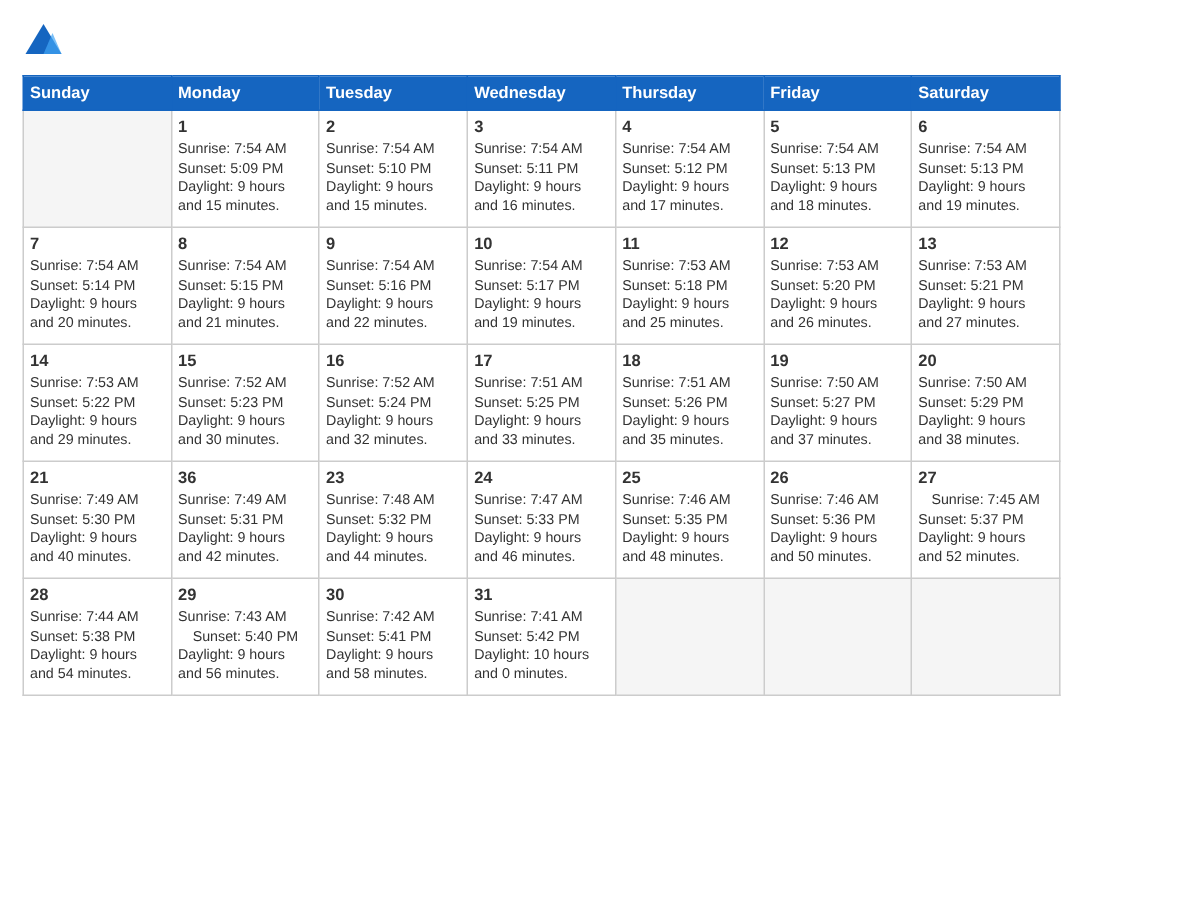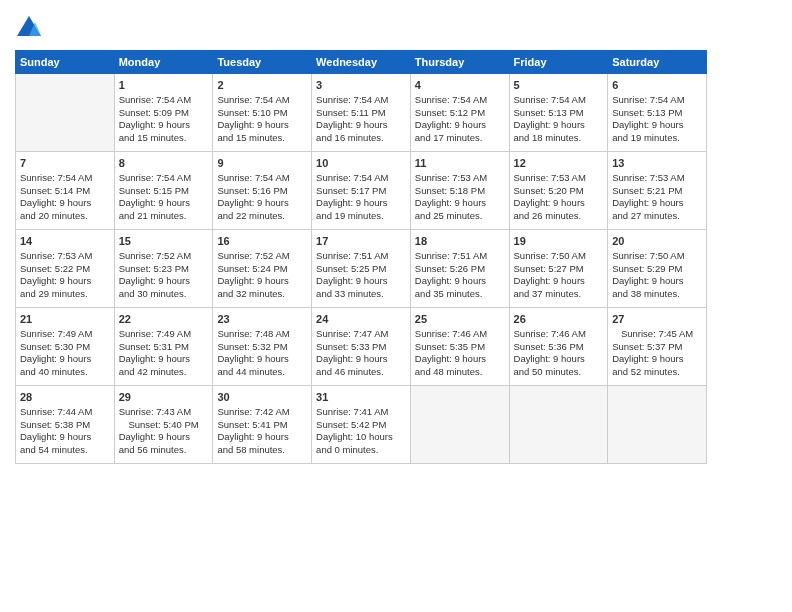--- a/index.html
+++ b/index.html
@@ -279,21 +279,21 @@
         </tr>
         <tr>
           <td>
             <span class="day-number">21</span>
             <span style="display: block;">Sunrise: 7:49 AM</span>
             <span style="display: block;">Sunset: 5:30 PM</span>
             <span style="display: block;">Daylight: 9 hours</span>
             <span style="display: block;">and 40 minutes.</span>
           </td>
           <td>
-            <span class="day-number">22</span>
+            <span class="day-number">36</span>
             <span style="display: block;">Sunrise: 7:49 AM</span>
             <span style="display: block;">Sunset: 5:31 PM</span>
             <span style="display: block;">Daylight: 9 hours</span>
             <span style="display: block;">and 42 minutes.</span>
           </td>
           <td>
             <span class="day-number">23</span>
             <span style="display: block;">Sunrise: 7:48 AM</span>
             <span style="display: block;">Sunset: 5:32 PM</span>
             <span style="display: block;">Daylight: 9 hours</span>

